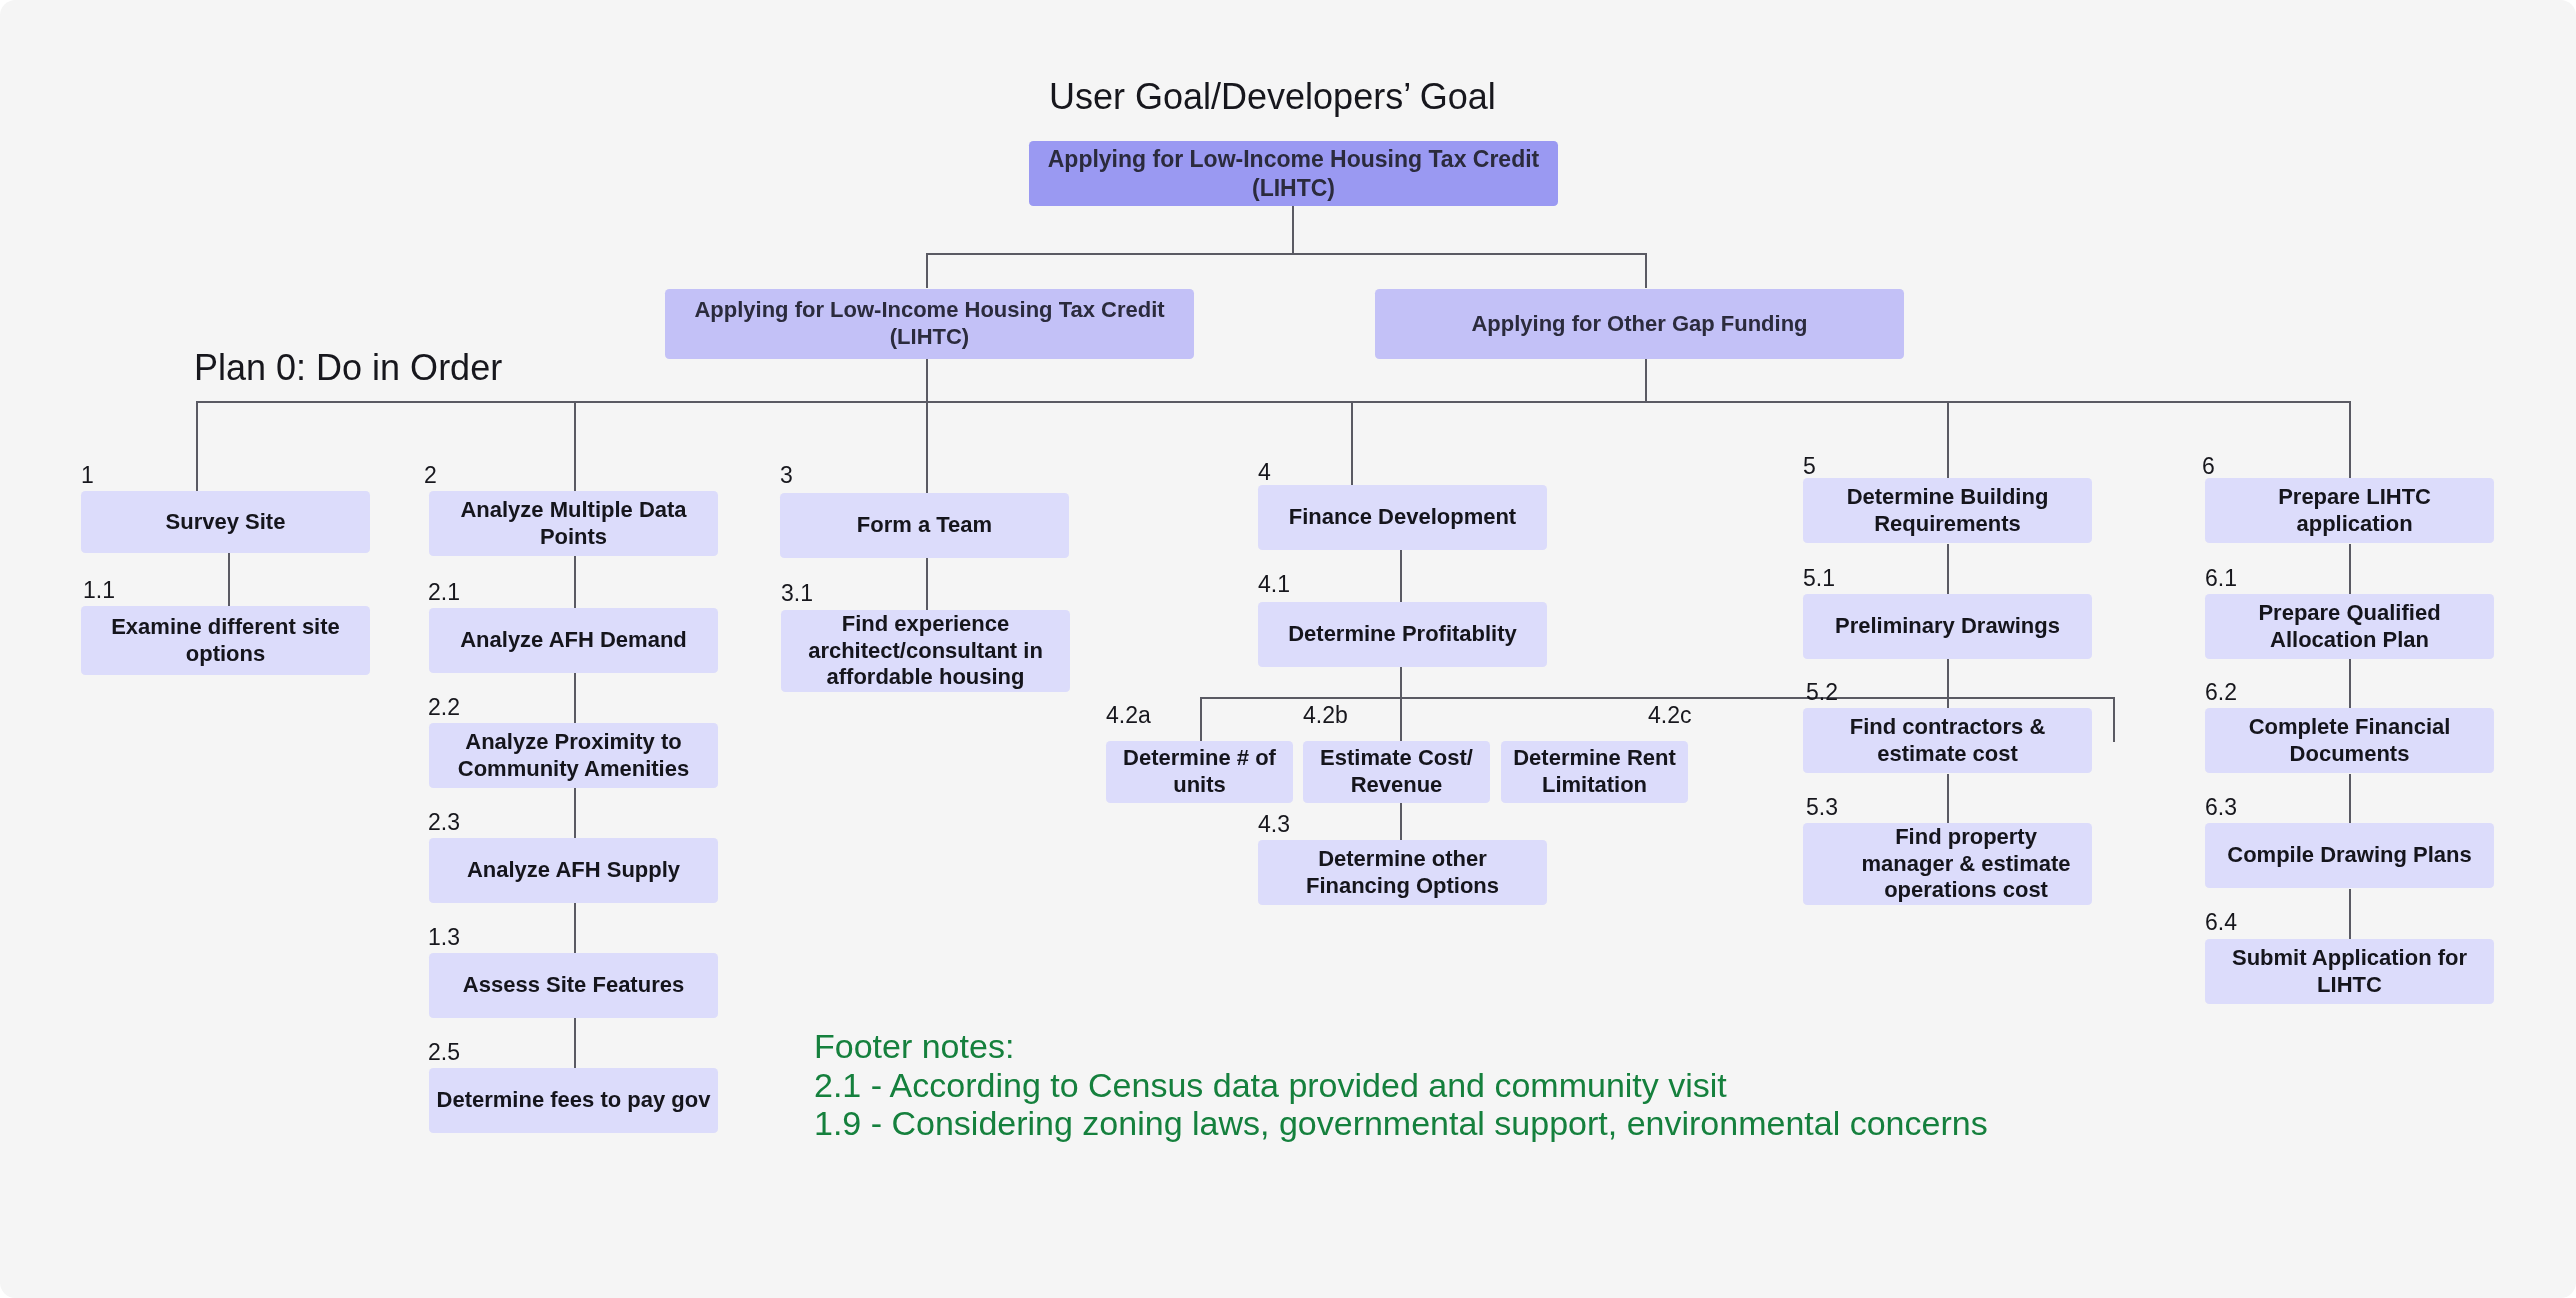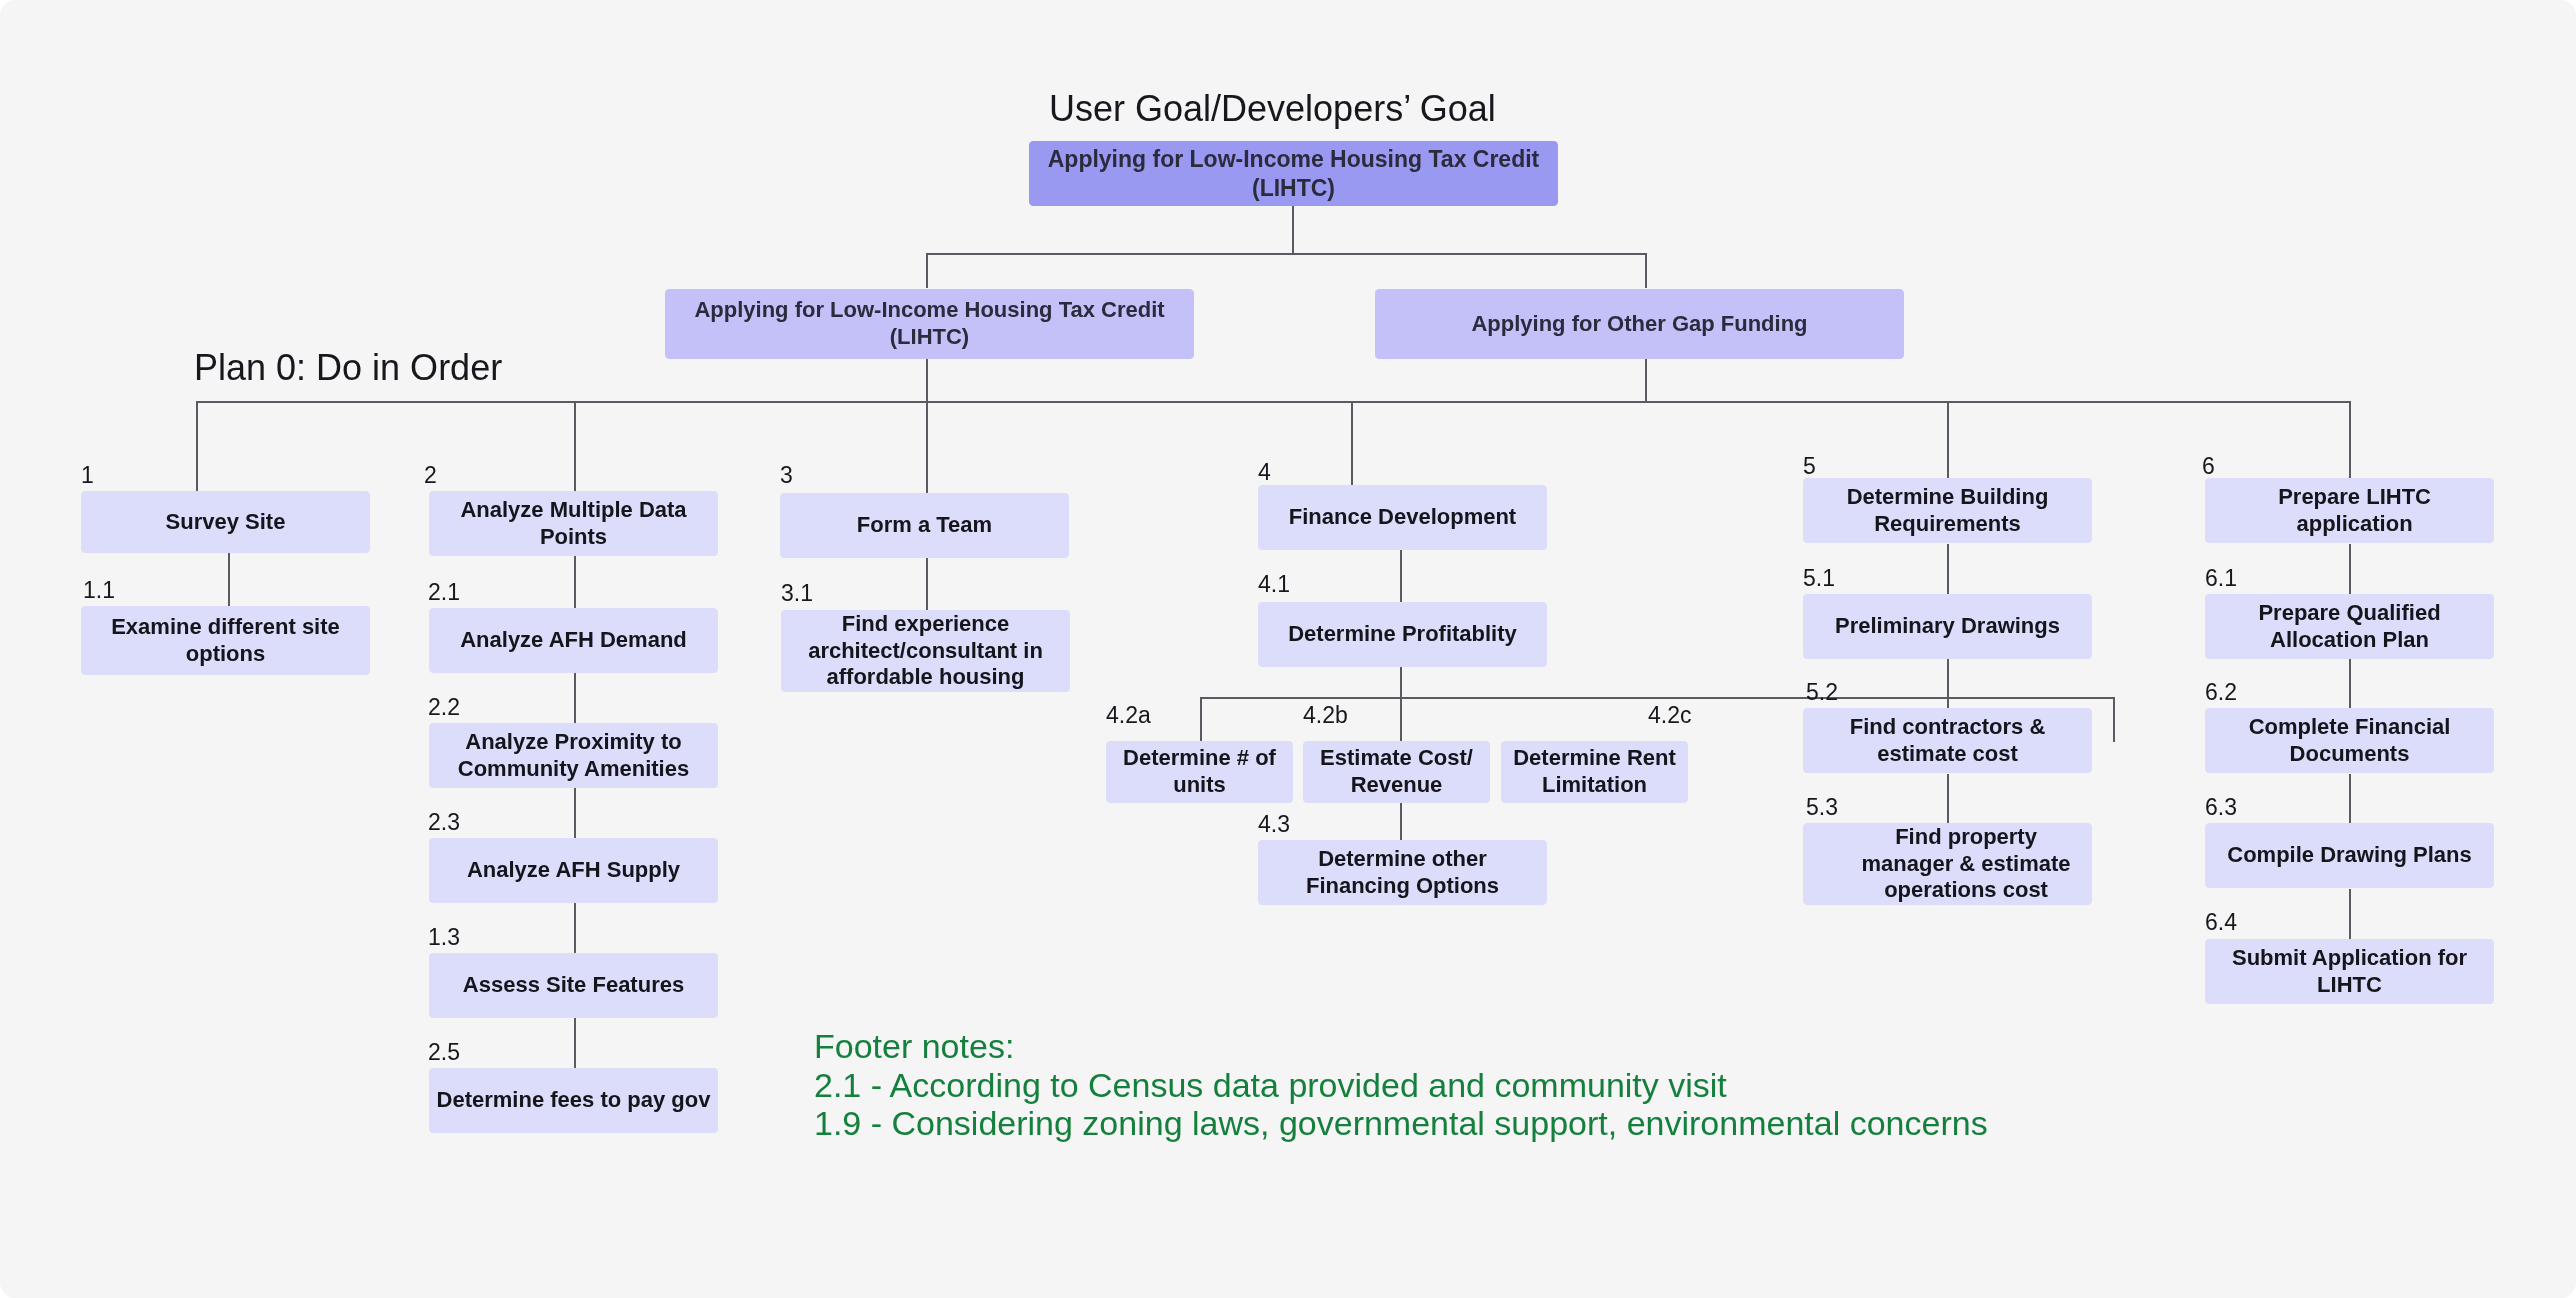--- a/index.html
+++ b/index.html
@@ -79,21 +79,21 @@
     line-height: 1.28;
     white-space: nowrap;
     z-index: 4;
   }
 </style>
 </head>
 <body>
 
 <div id="canvas">
 
-  <div class="heading" style="left:1049px; top:88px;">User Goal/Developers’ Goal</div>
+  <div class="heading" style="left:1049px; top:76px;">User Goal/Developers’ Goal</div>
 
   <div class="node lvl0" style="left:1029px; top:141px; width:529px; height:65px;">Applying for Low-Income Housing Tax Credit (LIHTC)</div>
 
   <div class="ln v" style="left:1292px; top:206px; height:48px;"></div>
   <div class="ln h" style="left:926px; top:253px; width:721px;"></div>
   <div class="ln v" style="left:926px; top:253px; height:35px;"></div>
   <div class="ln v" style="left:1645px; top:253px; height:35px;"></div>
 
   <div class="node lvl1" style="left:665px; top:289px; width:529px; height:70px;">Applying for Low-Income Housing Tax Credit (LIHTC)</div>
   <div class="node lvl1" style="left:1375px; top:289px; width:529px; height:70px;">Applying for Other Gap Funding</div>

